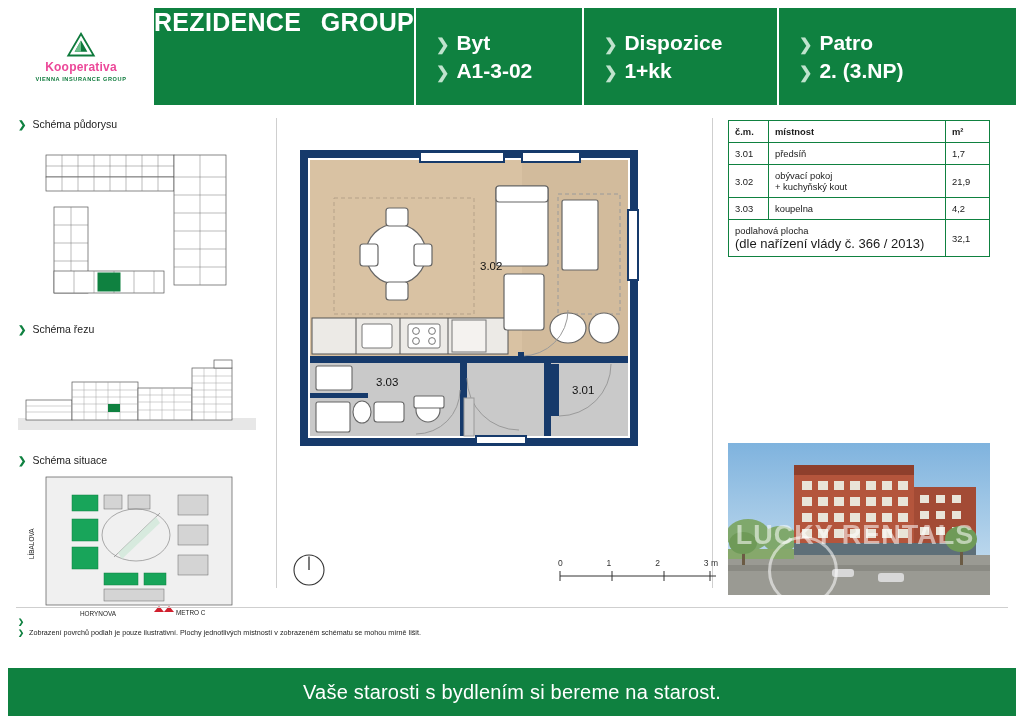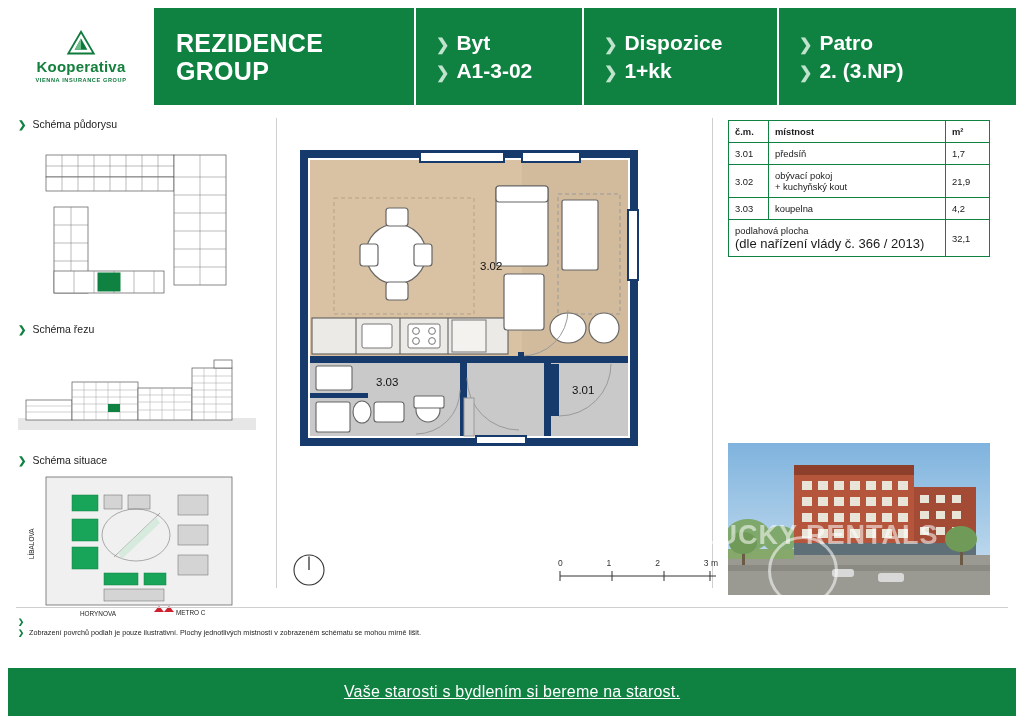--- a/index.html
+++ b/index.html
@@ -17,28 +17,27 @@
   
   .header {
     position:absolute; left:8px; top:8px; right:8px; height:97px;
     display:flex; align-items:stretch;
   }
   .hdr-logo {
     width:146px; background:#fff; display:flex; align-items:center;
     justify-content:center; flex-direction:column;
   }
   .logo-mark { width:30px; height:26px; margin-bottom:2px; }
-  .logo-text { font-size:15px; font-weight:bold; color:#15803d; letter-spacing:.2px;}
+  .logo-text { font-size:12px; font-weight:bold; color:#ec4899; letter-spacing:.2px;}
   .logo-sub { font-size:5.6px; color:#0e7a3c; letter-spacing:.6px; margin-top:2px; font-weight:bold;}
   .hdr-green {
     flex:1; background:#0f8140; display:flex; align-items:stretch; color:#fff;
   }
   .hdr-title {
-    width:260px; display:flex; flex-direction:column; justify-content:center;
-    padding-left:22px;
+    width:260px; display:flex; flex-direction:row; justify-content:space-between;
   }
   .hdr-title div { font-size:25px; font-weight:bold; line-height:1.12; letter-spacing:.3px;}
   .hdr-cell {
     padding:0 16px 0 20px; display:flex; flex-direction:column; justify-content:center;
     border-left:2px solid #ffffff;
   }
   .hdr-cell .row { display:flex; align-items:baseline; gap:7px; font-size:21px; font-weight:bold; line-height:1.3; }
   .chev { font-size:16px; font-weight:bold; color:#bfe3cd; }
   .c-byt { width:168px; }
   .c-disp { width:195px; }
@@ -71,40 +70,40 @@
   table.rooms td.num, table.rooms th.num { width:40px; }
   table.rooms td.area, table.rooms th.area { width:44px; text-align:left; }
   .sub { font-size:13px; }
 
   
   .photo {
     position:absolute; left:728px; top:443px; width:262px; height:152px;
     overflow:hidden; background:#8fb8d8;
   }
   .wm {
-    position:absolute; left:700px; top:520px; width:310px; 
+    position:absolute; left:700px; top:520px; width:310px; text-align:center;
     font-size:27px; font-weight:bold; color:rgba(255,255,255,.55); letter-spacing:1px;
     pointer-events:none;
   }
   .wm-ring {
     position:absolute; left:768px; top:536px; width:70px; height:70px; border-radius:50%;
     border:3px solid rgba(255,255,255,.55);
   }
 
   
   .foot-sep { position:absolute; left:16px; top:607px; width:992px; height:1px; background:#cfcfcf;}
   .foot { position:absolute; left:18px; top:616px; width:980px; font-size:7.2px; color:#222; line-height:1.55;}
   .foot .line { display:flex; gap:5px; }
   .foot .chev3 { color:#0f8140; font-weight:bold; }
 
   
   .bottom {
     position:absolute; left:8px; bottom:8px; width:1008px; height:48px; background:#0f8140;
     color:#fff; display:flex; align-items:center; justify-content:center;
-    font-size:16px; letter-spacing:.2px;text-decoration:underline;
+    font-size:20px; letter-spacing:.2px;
   }
   svg { display:block; }
 </style>
 </head>
 <body>
 
 <div class="sheet">
 
   <div class="header">
 

